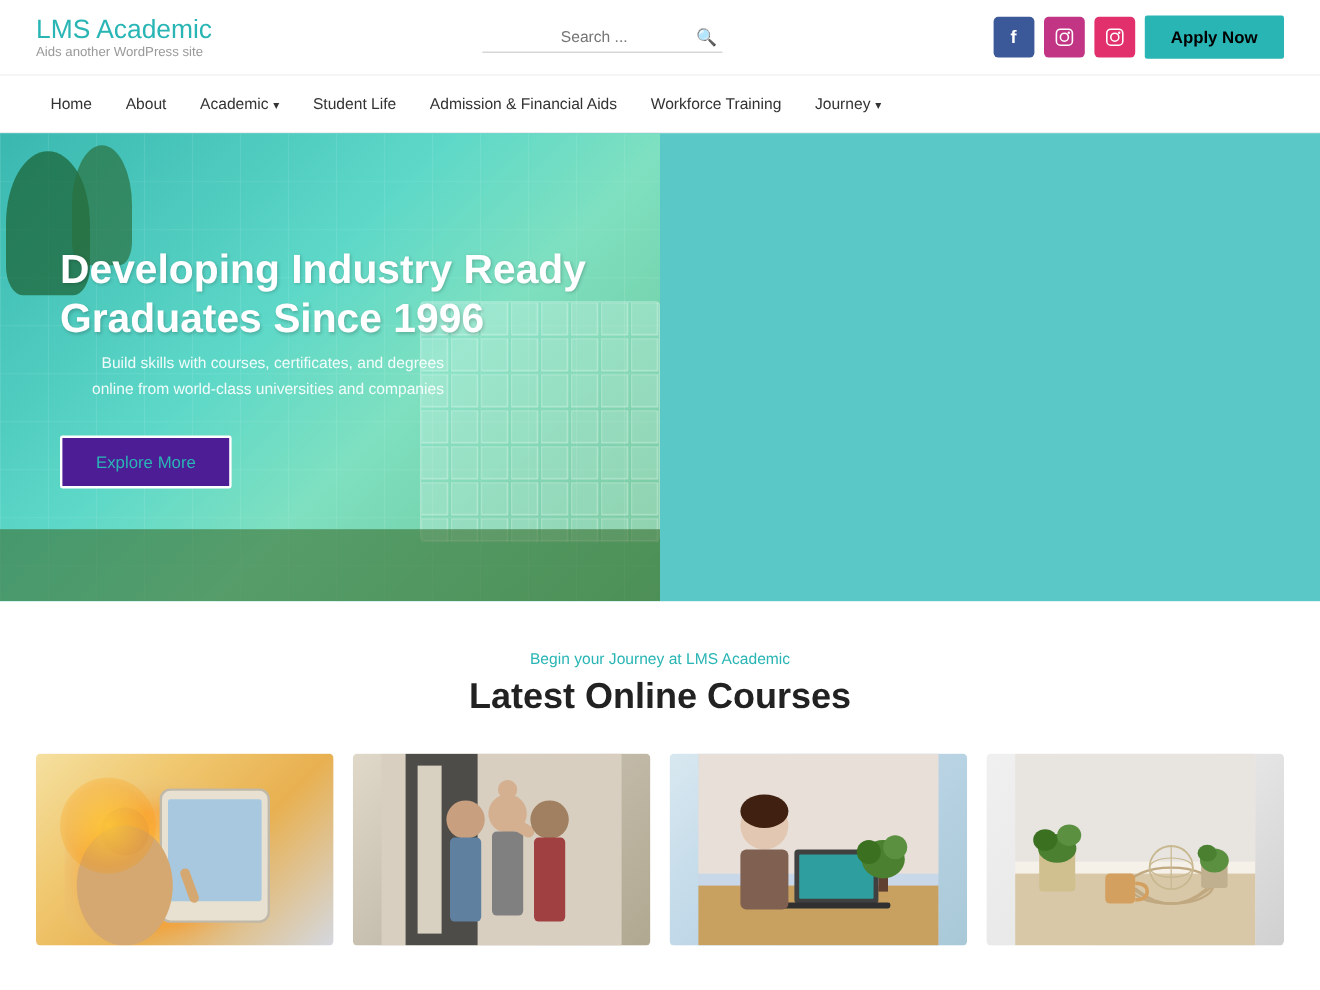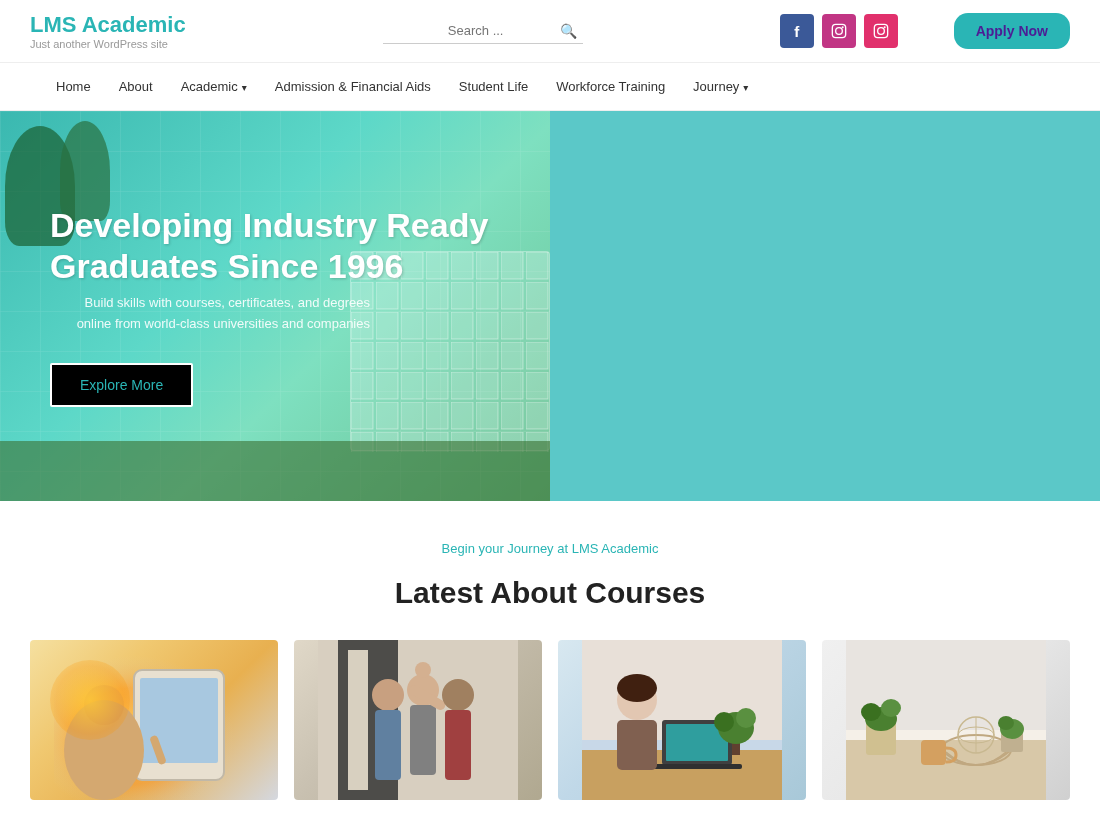--- a/index.html
+++ b/index.html
@@ -1,49 +1,49 @@
 <!DOCTYPE html>
 <html><head>
   <meta charset="utf-8">
   <style>
     * { margin: 0; padding: 0; box-sizing: border-box; }
     body { font-family: Arial, sans-serif; width: 1100px; background: #fff; overflow-x: hidden; }
 
     
     .header { display: flex; align-items: center; justify-content: space-between; padding: 12px 30px; background: #fff; }
     .logo-area { display: flex; flex-direction: column; }
-    .logo-title { color: #2ab5b5; font-size: 22px; font-weight: bold; }
+    .logo-title { color: #2ab5b5; font-size: 22px; font-weight: normal; }
     .logo-sub { color: #999; font-size: 11px; }
     .search-area { display: flex; align-items: center; border-bottom: 1px solid #ccc; padding: 4px 8px; width: 200px; }
     .search-area input { border: none; outline: none; font-size: 13px; color: #999; width: 170px; text-align: center; }
     .search-icon-svg { color: #aaa; font-size: 14px; }
     .header-right { display: flex; align-items: center; gap: 8px; }
     .social-btn { width: 34px; height: 34px; border-radius: 4px; background: #3b5998; display: flex; align-items: center; justify-content: center; color: white; font-size: 15px; font-weight: bold; cursor: pointer; text-decoration: none; }
     .social-btn.instagram { background: #c13584; }
     .social-btn.instagram2 { background: #e1306c; }
-    .apply-btn { background: #2ab5b5; color: #4c1d95; border: none; padding: 10px 22px; border-radius: 14px; font-size: 14px; font-weight: bold; cursor: pointer; margin-left: 48px; }
-
-    
-    .nav { border-top: 1px solid #eee; border-bottom: 1px solid #eee; padding: 0 42px; display: flex; align-items: center; gap: 0; }
+    .apply-btn { background: #2ab5b5; color: #000000; border: none; padding: 10px 22px; border-radius: 2px; font-size: 14px; font-weight: bold; cursor: pointer; }
+
+    
+    .nav { border-top: 1px solid #eee; border-bottom: 1px solid #eee; padding: 0 28px; display: flex; align-items: center; gap: 0; }
     .nav-item { padding: 16px 14px; font-size: 13px; color: #333; cursor: pointer; white-space: nowrap; position: relative; }
     .nav-item.has-dropdown::after { content: '▾'; margin-left: 4px; font-size: 10px; }
 
     
     .hero { position: relative; width: 100%; height: 390px; overflow: hidden; background: #5bc8c8; }
     .hero-left-bg { width: 50%; height: 100%; background: linear-gradient(135deg, #3ab8b0 0%, #5dd8c8 40%, #7ee0c0 60%, #6ac090 100%); position: relative; overflow: hidden; }
 
     
     .hero-content { position: absolute; top: 0; left: 0; width: 55%; height: 100%; display: flex; flex-direction: column; justify-content: center; padding: 40px 50px; }
     .hero-title { font-size: 34px; font-weight: bold; color: white; line-height: 1.2; margin-bottom: 6px; text-shadow: 1px 1px 3px rgba(0,0,0,0.2); }
     .hero-desc { font-size: 13px; color: rgba(255,255,255,0.9); margin-bottom: 28px; line-height: 1.6; max-width: 320px; text-align: right; }
-    .explore-btn { background: #000000; color: #2ab5b5; border: 2px solid white; padding: 12px 28px; font-size: 14px; cursor: pointer; border-radius: 2px; display: inline-block; width: fit-content; }
+    .explore-btn { background: #4c1d95; color: #2ab5b5; border: 2px solid white; padding: 12px 28px; font-size: 14px; cursor: pointer; border-radius: 2px; display: inline-block; width: fit-content; }
 
     
     .courses-section { padding: 40px 30px 20px; text-align: center; }
-    .courses-subtitle { color: #2ab5b5; font-size: 13px; margin-bottom: 20px; }
+    .courses-subtitle { color: #2ab5b5; font-size: 13px; margin-bottom: 8px; }
     .courses-title { font-size: 30px; font-weight: bold; color: #222; margin-bottom: 30px; }
     .courses-grid { display: grid; grid-template-columns: repeat(4, 1fr); gap: 16px; }
     .course-card { border-radius: 4px; overflow: hidden; position: relative; }
     .course-img { width: 100%; height: 160px; display: block; }
 
     
     .img-1 { background: linear-gradient(135deg, #f5e0a0 0%, #f0c870 30%, #e8b050 60%, #d4d8e0 100%); position: relative; }
     .img-2 { background: linear-gradient(135deg, #e0d8c8 0%, #c8c0b0 40%, #b0a890 100%); }
     .img-3 { background: linear-gradient(135deg, #d8e8f0 0%, #c0d8e8 40%, #a8c8d8 100%); }
     .img-4 { background: linear-gradient(135deg, #f0f0f0 0%, #e8e8e8 50%, #d0d0d0 100%); }
@@ -51,21 +51,21 @@
 
     
     .grid-lines { position: absolute; top: 0; left: 0; width: 100%; height: 100%; opacity: 0.15; }
   </style>
 </head>
 <body>
 
 <div class="header">
   <div class="logo-area">
     <span class="logo-title">LMS Academic</span>
-    <span class="logo-sub">Just another WordPress site</span>
+    <span class="logo-sub">Aids another WordPress site</span>
   </div>
 
   <div class="search-area">
     <input type="text" placeholder="Search ..." style="">
     <span class="search-icon-svg">🔍</span>
   </div>
 
   <div class="header-right">
     <a class="social-btn" style="background:#3b5998;">f</a>
     <a class="social-btn instagram">
@@ -83,22 +83,22 @@
         </svg>
     </a>
     <button class="apply-btn">Apply Now</button>
   </div>
 </div>
 
 <nav class="nav">
   <span class="nav-item">Home</span>
   <span class="nav-item">About</span>
   <span class="nav-item has-dropdown">Academic</span>
+  <span class="nav-item">Student Life</span>
   <span class="nav-item">Admission &amp; Financial Aids</span>
-  <span class="nav-item">Student Life</span>
   <span class="nav-item">Workforce Training</span>
   <span class="nav-item has-dropdown">Journey</span>
 </nav>
 
 <div class="hero">
 
   <div class="hero-left-bg">
 
     <svg class="grid-lines" viewBox="0 0 550 390" xmlns="http://www.w3.org/2000/svg">
       <defs>
@@ -127,21 +127,21 @@
 
   <div class="hero-content">
     <h1 class="hero-title">Developing Industry Ready Graduates Since 1996</h1>
     <p class="hero-desc">Build skills with courses, certificates, and degrees online from world-class universities and companies</p>
     <button class="explore-btn">Explore More</button>
   </div>
 </div>
 
 <div class="courses-section">
   <p class="courses-subtitle">Begin your Journey at LMS Academic</p>
-  <h2 class="courses-title">Latest About Courses</h2>
+  <h2 class="courses-title">Latest Online Courses</h2>
 
   <div class="courses-grid">
 
     <div class="course-card">
       <div class="course-img img-1">
         
         <div class="img-glow"></div>
         
         <svg width="100%" height="100%" viewBox="0 0 200 160">
 

